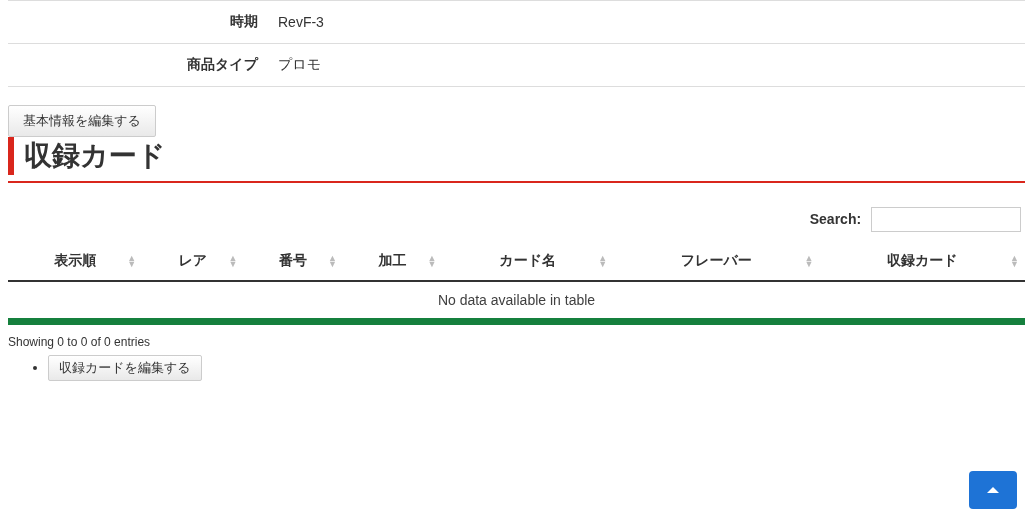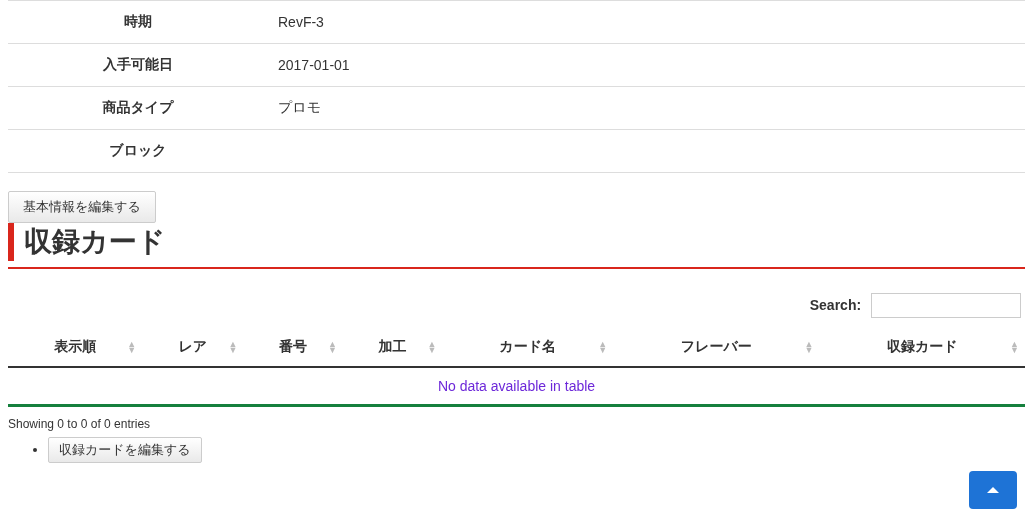--- a/index.html
+++ b/index.html
@@ -1,59 +1,51 @@
 <!DOCTYPE html>
 <html><head>
 <meta charset="utf-8">
 <style>
 * { box-sizing: border-box; margin: 0; padding: 0; }
 body { font-family: "Hiragino Kaku Gothic Pro", Meiryo, sans-serif; font-size: 14px; color: #333; background: #fff; padding: 0 8px; }
 .info-table { width: 100%; border-collapse: collapse; }
 .info-table tr { border-top: 1px solid #ddd; border-bottom: 1px solid #ddd; }
-.info-table th { text-align: center; font-weight: bold; padding: 12px 10px; width: 260px; vertical-align: top; }
+.info-table th { text-align: right; font-weight: bold; padding: 12px 10px; width: 260px; vertical-align: top; }
 .info-table td { padding: 12px 10px; }
 .btn { display: inline-block; background: linear-gradient(#fff, #e9e9e9); border: 1px solid #ccc; border-radius: 2px; padding: 6px 14px; font-size: 13px; color: #333; cursor: pointer; margin-top: 18px; }
 .btn-sm { padding: 3px 10px; font-size: 13px; margin-top: 0; }
 .section-heading { font-size: 28px; font-weight: bold; border-left: 6px solid #d9261c; padding-left: 10px; margin-bottom: 6px; }
 .red-underline { height: 2px; background: #d9261c; margin-bottom: 18px; }
 .search-row { text-align: right; padding: 6px 4px 10px; }
 .search-row label { font-size: 14px; font-weight: bold; }
 .search-row input { border: 1px solid #ccc; padding: 4px 6px; width: 150px; margin-left: 6px; }
 .data-table { width: 100%; border-collapse: collapse; }
 .data-table thead th { text-align: center; font-weight: bold; padding: 10px 6px; border-bottom: 2px solid #333; position: relative; font-size: 14px; }
 .sort-icons { position: absolute; right: 6px; top: 50%; transform: translateY(-50%); display: flex; flex-direction: column; line-height: 6px; color: #bbb; font-size: 9px; }
-.data-table tbody td { text-align: center; padding: 10px; border-bottom: 3px solid #15803d; color: #6d28d9; }
+.data-table tbody td { text-align: center; padding: 10px; border-bottom: 7px solid #15803d; color: #404040; }
 .info-text { padding: 10px 0 4px; font-size: 12px; }
 .notes { padding-left: 40px; margin-top: 2px; }
 .notes li { margin-bottom: 4px; font-size: 14px; }
 .scroll-top { position: fixed; right: 16px; bottom: 12px; width: 48px; height: 38px; background: #1e73d6; border-radius: 4px; display: flex; align-items: center; justify-content: center; cursor: pointer; }
 .scroll-top svg { width: 18px; height: 18px; fill: #fff; }
 </style>
 </head>
 <body>
 
 
 
 <table class="info-table">
   <tbody>
     <tr>
       <th>時期</th>
       <td>RevF-3</td>
     </tr>
     <tr>
-      <th>入手可能日</th>
-      <td>2017-01-01</td>
-    </tr>
-    <tr>
       <th>商品タイプ</th>
       <td>プロモ</td>
-    </tr>
-    <tr>
-      <th>ブロック</th>
-      <td></td>
     </tr>
   </tbody>
 </table>
 
 <button class="btn">基本情報を編集する</button>
 
 <h2 class="section-heading">収録カード</h2>
 <div class="red-underline"></div>
 
 <div class="search-row">

